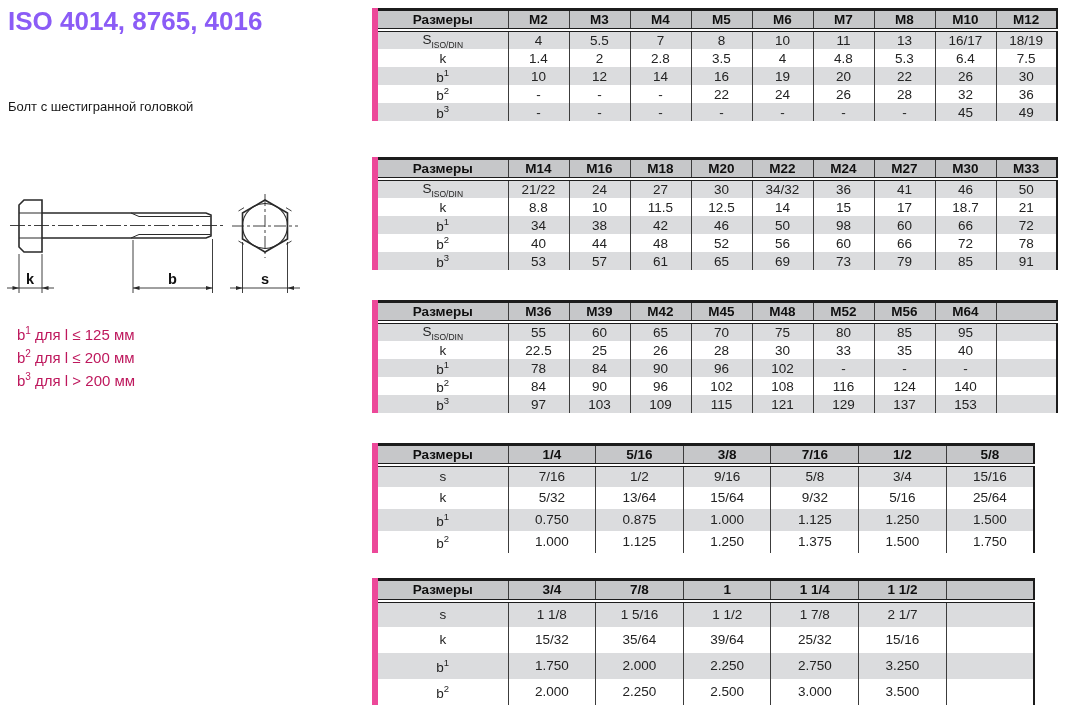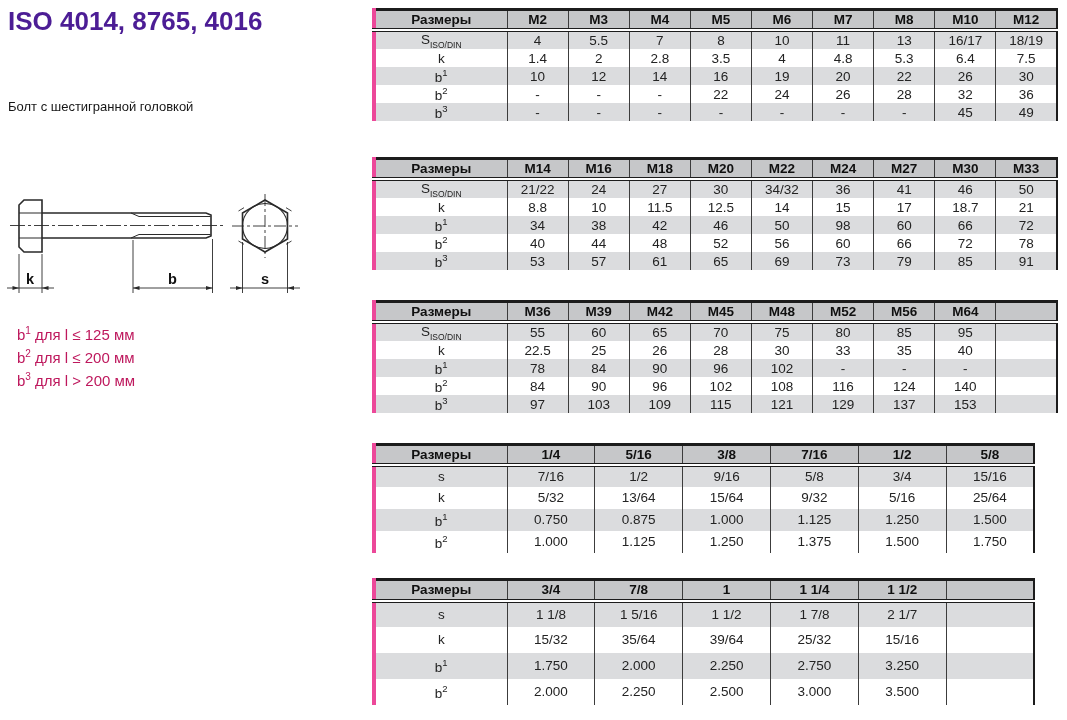--- a/index.html
+++ b/index.html
@@ -1,26 +1,26 @@
 <!DOCTYPE html>
 <html><head>
 <meta charset="utf-8">
 <style>
   html,body{margin:0;padding:0;}
   body{
     width:1067px;height:720px;position:relative;background:#ffffff;
     font-family:"Liberation Sans",sans-serif;overflow:hidden;color:#1a1a1a;
   }
-  .title{position:absolute;left:8px;top:4px;font-size:26px;font-weight:bold;line-height:35px;color:#4c1d95;}
+  .title{position:absolute;left:8px;top:4px;font-size:26px;font-weight:bold;line-height:35px;color:#8b5cf6;}
   .subtitle{position:absolute;left:8px;top:92px;font-size:13px;line-height:29px;color:#161616;}
   .notes{position:absolute;left:17px;top:321px;font-size:15px;line-height:19px;color:#be185d;}
   .notes sup{font-size:10px;}
   .tblwrap{position:absolute;}
   table{border-collapse:collapse;table-layout:fixed;width:100%;
-        border-left:4px solid #ec4899;border-right:2px solid #1c1c1c;}
+        border-left:6px solid #ec4899;border-right:2px solid #1c1c1c;}
   th,td{text-align:center;vertical-align:middle;padding:0;font-size:13.5px;color:#232323;
         overflow:hidden;white-space:nowrap;}
   thead th{background:#c6c7c9;color:#101010;font-weight:bold;
            border-top:3px solid #1c1c1c;border-bottom:4px double #1c1c1c;}
   th+th,td+td{border-left:1px solid #3c3c3c;}
   tr.shaded td{background:#dbdcde;}
   td.rl sub{font-size:8.5px;}
   td.rl sup, td sup{font-size:9.5px;}
   .m thead tr{height:20px}  .m tbody tr{height:18px}
   .i4 thead tr{height:20px} .i4 tbody tr{height:22px}

